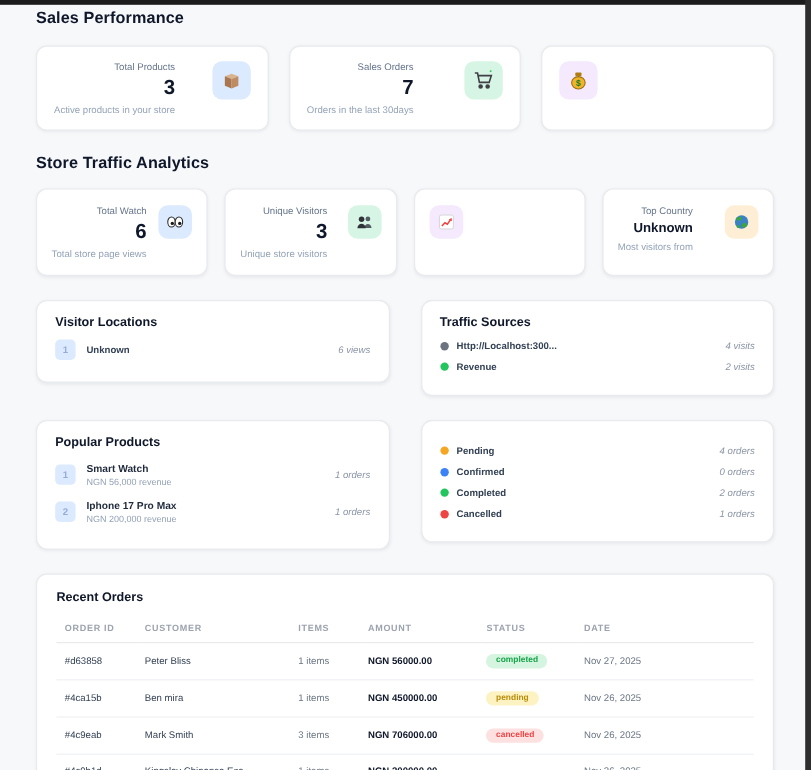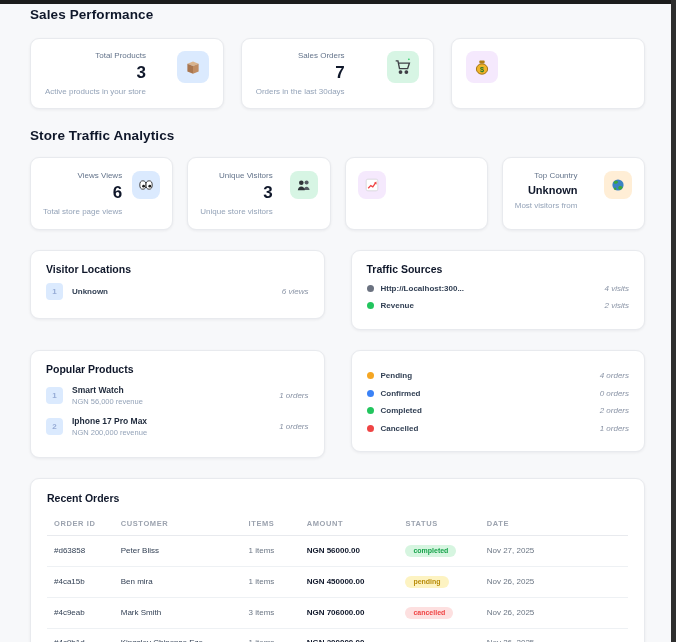--- a/index.html
+++ b/index.html
@@ -125,21 +125,21 @@
             <text x="8" y="12.2" font-size="6.5" font-weight="bold" fill="#1f7a2e" text-anchor="middle">$</text>
           </svg>
         </div>
       </div>
     </div>
 
   <h2 class="section-title" id="traffic-title">Store Traffic Analytics</h2>
   <div class="stat-grid cols-4" id="traffic-cards">
       <div class="stat-card">
         <div>
-          <div class="stat-label">Views Views</div>
+          <div class="stat-label">Total Watch</div>
           <div class="stat-value value-large">6</div>
           <div class="stat-desc">Total store page views</div>
         </div>
         <div class="icon-box" style="background:#dbeafe">
           <svg viewBox="0 0 16 16">
             <ellipse cx="4.9" cy="8" rx="3.1" ry="4.2" fill="#fff" stroke="#2f2f2f" stroke-width="0.9"></ellipse>
             <ellipse cx="11.1" cy="8" rx="3.1" ry="4.2" fill="#fff" stroke="#2f2f2f" stroke-width="0.9"></ellipse>
             <circle cx="5.6" cy="9.2" r="1.4" fill="#1a1a1a"></circle>
             <circle cx="11.8" cy="9.2" r="1.4" fill="#1a1a1a"></circle>
           </svg>

